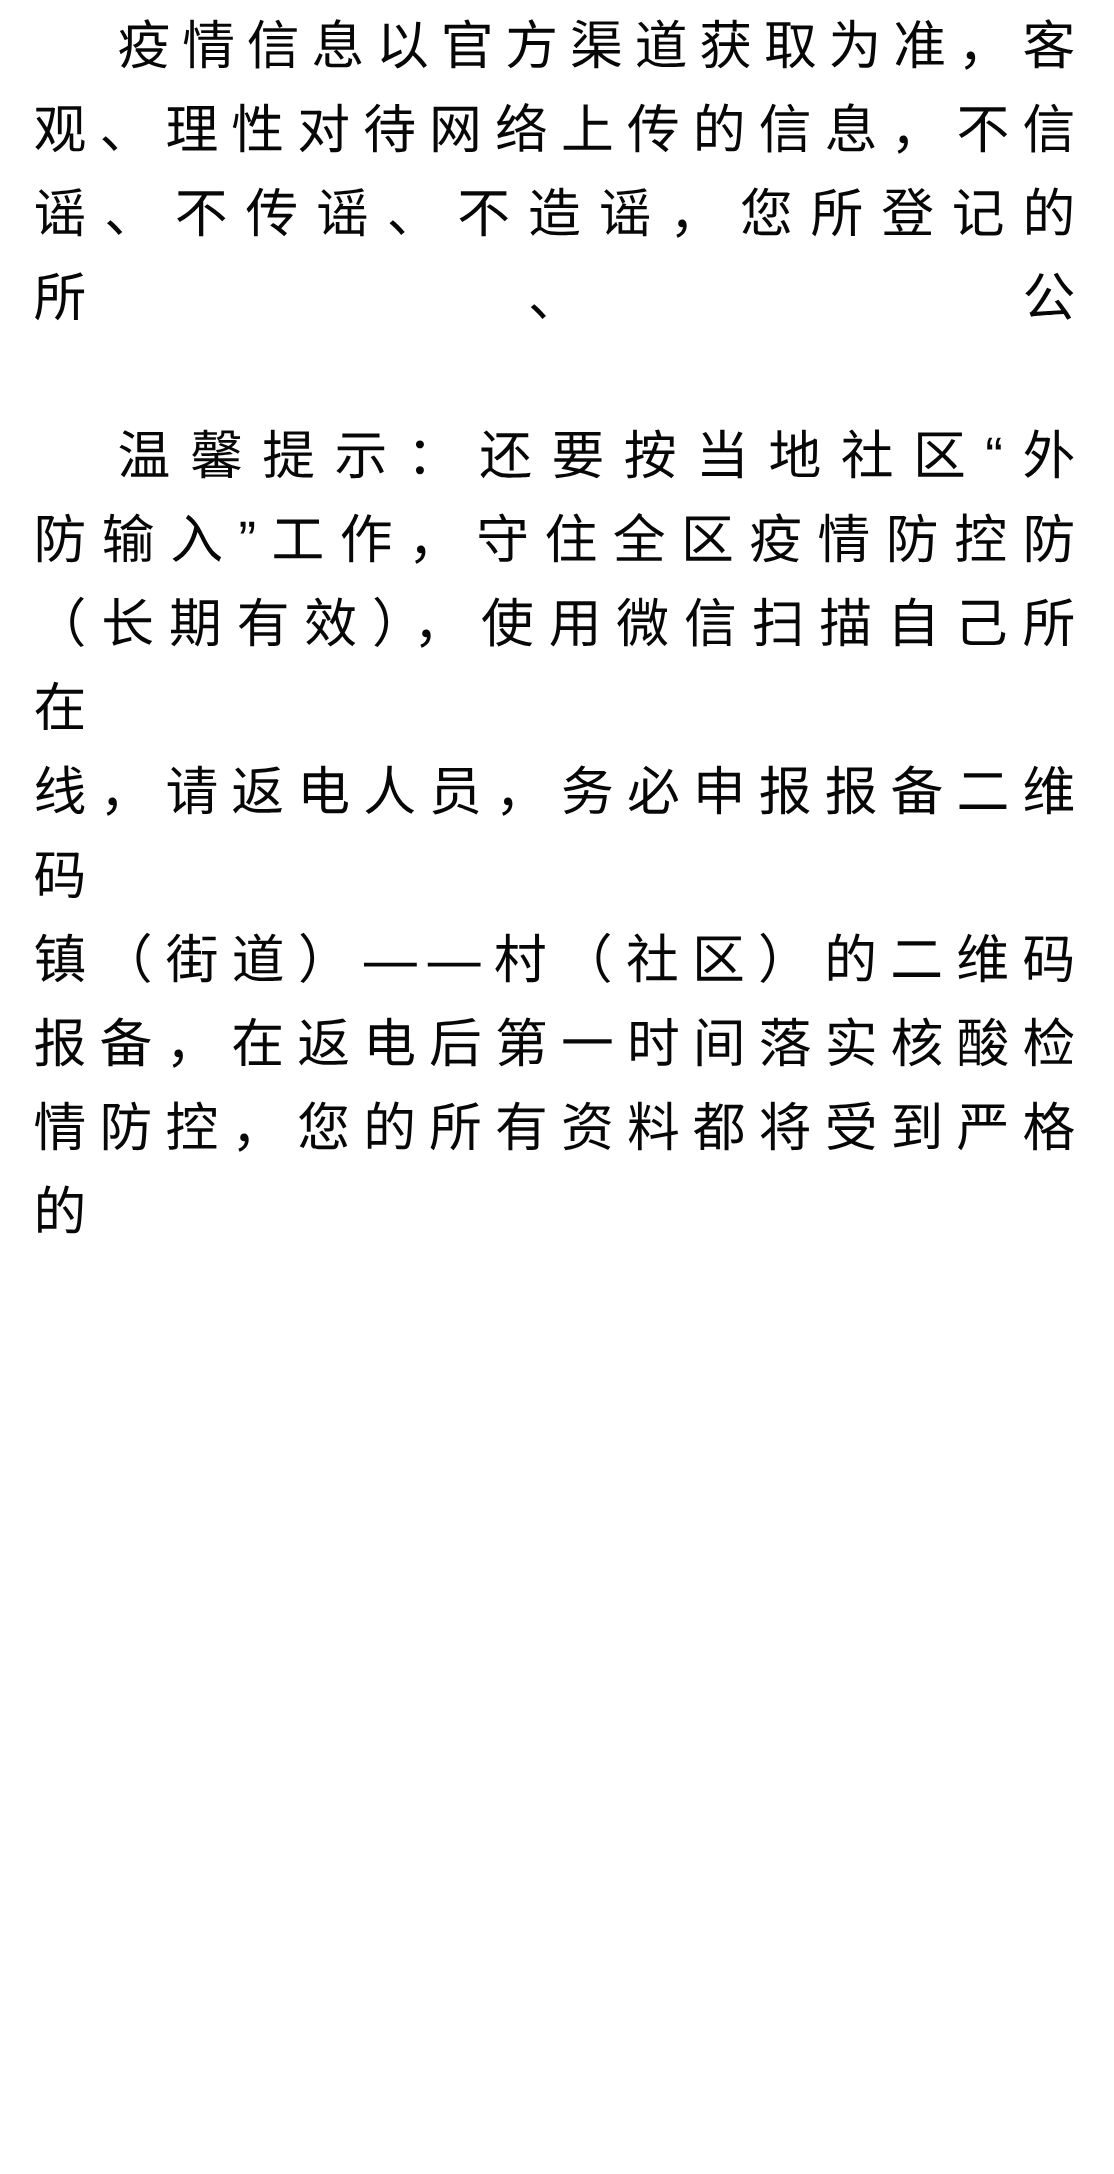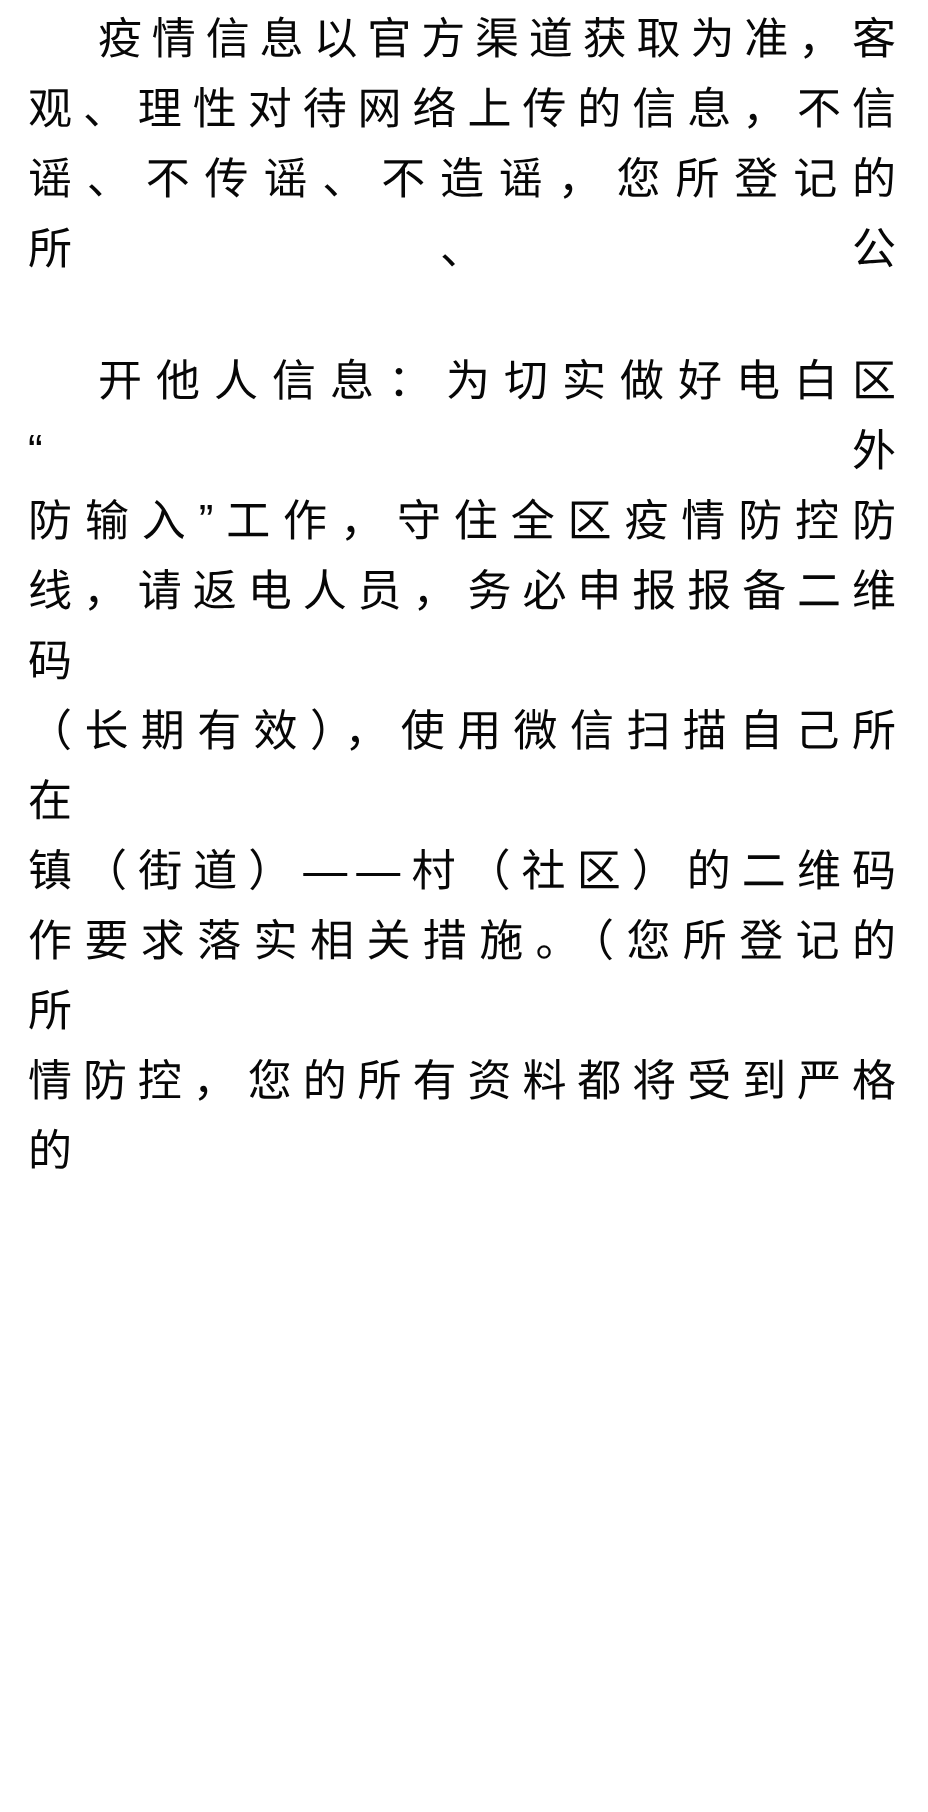--- a/index.html
+++ b/index.html
@@ -43,24 +43,24 @@
 
 <div class="page">
   <main>
     <section id="paragraphs">
         <div class="para">
           <div class="text-line first-indent">疫情信息以官方渠道获取为准，客</div>
           <div class="text-line">观、理性对待网络上传的信息，不信</div>
           <div class="text-line">谣、不传谣、不造谣，您所登记的所、公</div>
         </div>
         <div class="para">
-          <div class="text-line first-indent">开他人信息：为切实做好电白区“外</div>
+          <div class="text-line first-indent">温馨提示：还要按当地社区“外</div>
           <div class="text-line">防输入”工作，守住全区疫情防控防</div>
+          <div class="text-line">（长期有效），使用微信扫描自己所在</div>
           <div class="text-line">线，请返电人员，务必申报报备二维码</div>
-          <div class="text-line">（长期有效），使用微信扫描自己所在</div>
           <div class="text-line">镇（街道）——村（社区）的二维码</div>
-          <div class="text-line">作要求落实相关措施。（您所登记的所</div>
+          <div class="text-line">报备，在返电后第一时间落实核酸检</div>
           <div class="text-line">情防控，您的所有资料都将受到严格的</div>
         </div>
       </section>
 
   </main>
 </div>
 
 </body></html>

